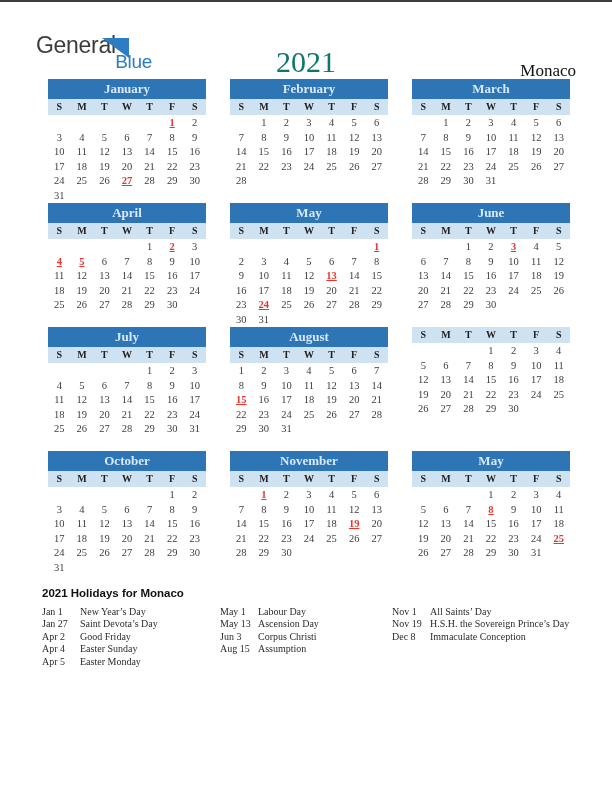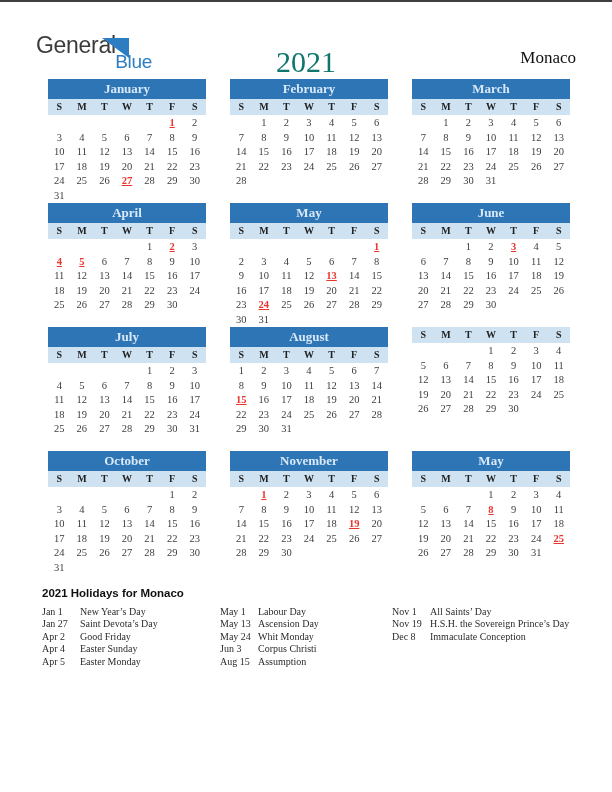--- a/index.html
+++ b/index.html
@@ -9,21 +9,21 @@
 
   
   .page-header{display:grid;grid-template-columns:1fr auto 1fr;align-items:end;
                padding:26px 36px 0 36px;height:51px;}
   .logo{position:relative;width:116px;height:44px;font-family:"Liberation Sans",sans-serif;}
   .logo-line1{font-size:23px;letter-spacing:-0.3px;color:var(--logo-dark);line-height:20px;}
   .logo-tri{position:absolute;left:66px;top:3px;}
   .logo-line2{font-size:19px;letter-spacing:-0.3px;color:var(--logo-blue);line-height:18px;
               text-align:right;margin-top:-2px;padding-right:0px;}
   .year-title{font-size:30px;color:#0f766e;text-align:center;padding-bottom:2px;line-height:30px;}
-  .location-title{font-size:17px;color:#111;text-align:right;padding-bottom:13px;line-height:17px;}
+  .location-title{font-size:17px;color:#111;text-align:right;padding-bottom:0;line-height:17px;}
 
   
   .months-grid{display:grid;grid-template-columns:repeat(3,158px);grid-auto-rows:124px;
                justify-content:space-between;padding:0 42px 0 48px;margin-top:0px;}
   .month{width:158px;}
   .month-header{height:20px;line-height:20px;background:var(--header-blue);
                 color:var(--month-title-text);font-weight:bold;font-size:13px;text-align:center;}
   .dow-row{display:grid;grid-template-columns:repeat(7,1fr);background:var(--dow-bg);height:16px;}
   .dow-cell{font-size:10px;font-weight:bold;color:#1f1f1f;text-align:center;line-height:16px;}
   .days-grid{display:grid;grid-template-columns:repeat(7,1fr);grid-auto-rows:14.6px;margin-top:1px;}
@@ -655,24 +655,20 @@
         <div class="holiday-col">
           <div class="holiday-entry">
             <span class="holiday-date">May 1</span>
             <span class="holiday-name">Labour Day</span>
           </div>
           <div class="holiday-entry">
             <span class="holiday-date">May 13</span>
             <span class="holiday-name">Ascension Day</span>
           </div>
           <div class="holiday-entry">
-            <span class="holiday-date">May 24</span>
-            <span class="holiday-name">Whit Monday</span>
-          </div>
-          <div class="holiday-entry">
             <span class="holiday-date">Jun 3</span>
             <span class="holiday-name">Corpus Christi</span>
           </div>
           <div class="holiday-entry">
             <span class="holiday-date">Aug 15</span>
             <span class="holiday-name">Assumption</span>
           </div>
         </div>
         <div class="holiday-col">
           <div class="holiday-entry">

